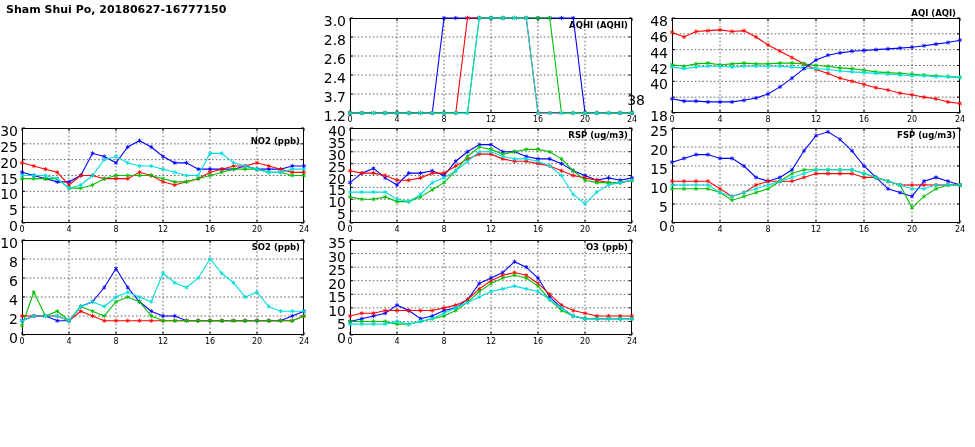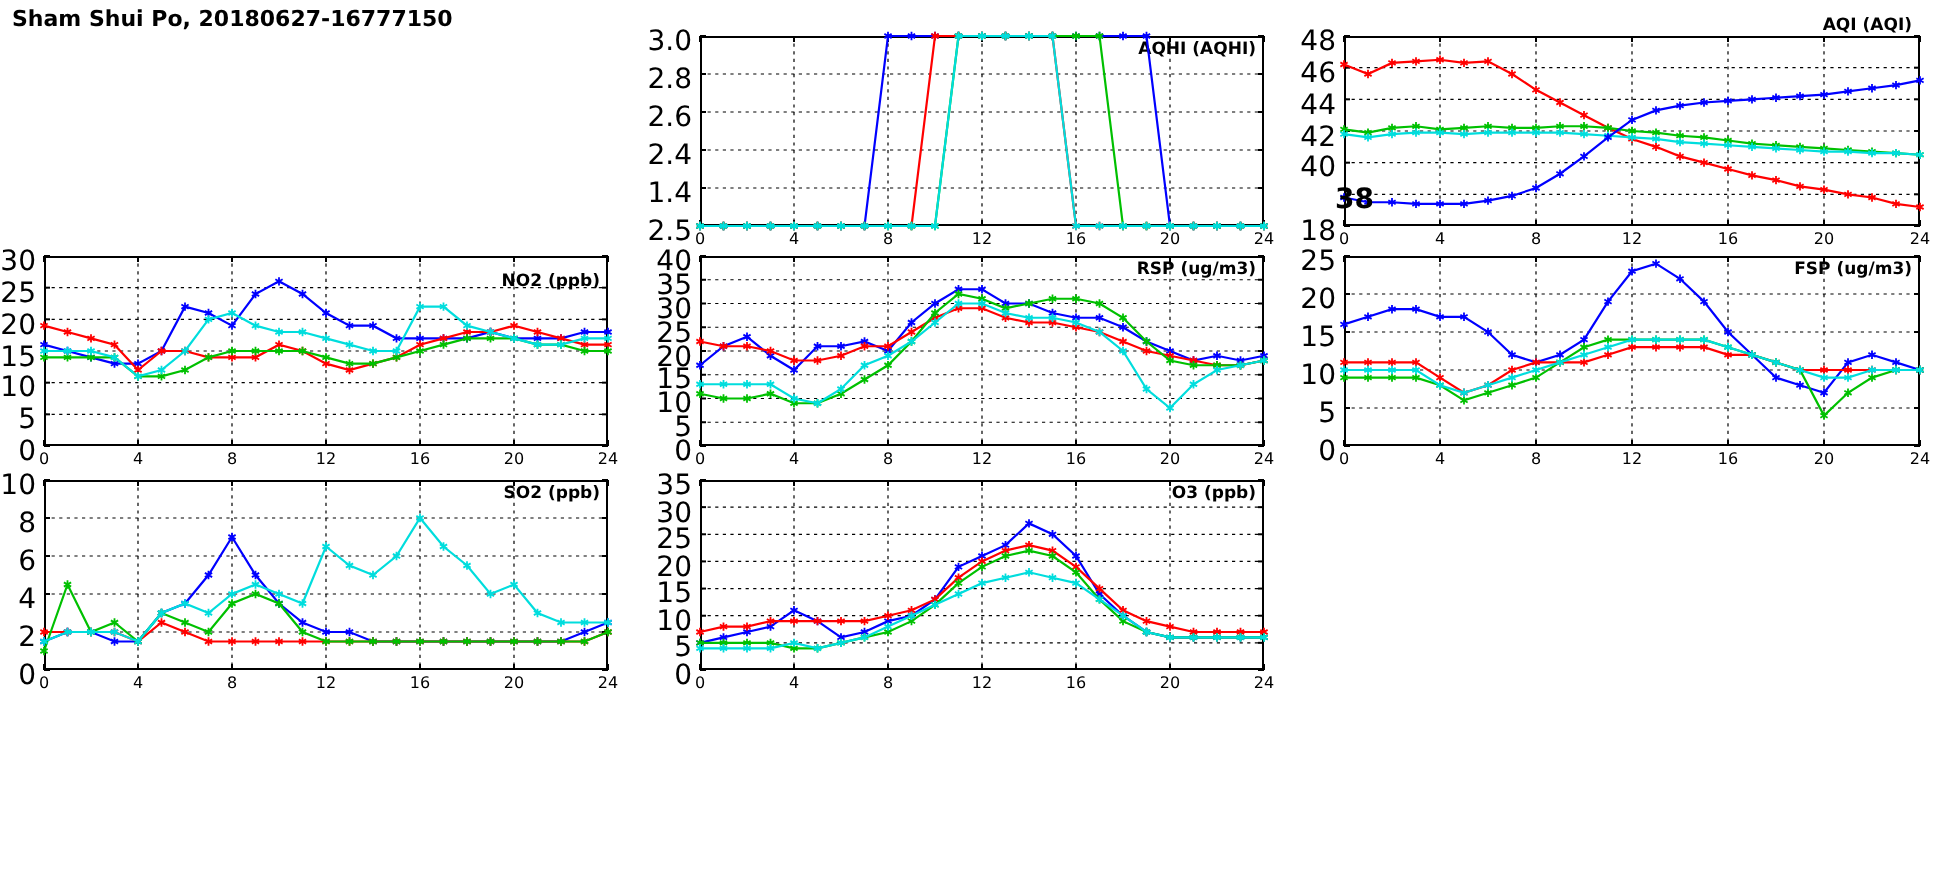--- a/index.html
+++ b/index.html
@@ -165,22 +165,22 @@
           <path d="M620.25,110.90L620.25,115.10M622.07,111.95L618.43,114.05M622.07,114.05L618.43,111.95" stroke="#00dddd" stroke-width="0.9" fill="none"></path>
           <path d="M632.00,110.90L632.00,115.10M633.82,111.95L630.18,114.05M633.82,114.05L630.18,111.95" stroke="#00dddd" stroke-width="0.9" fill="none"></path>
         </svg>
         <div class="tick-x" style="left: 340px; top: 115px;">0</div>
         <div class="tick-x" style="left: 387px; top: 115px;">4</div>
         <div class="tick-x" style="left: 434px; top: 115px;">8</div>
         <div class="tick-x" style="left: 481px; top: 115px;">12</div>
         <div class="tick-x" style="left: 528px; top: 115px;">16</div>
         <div class="tick-x" style="left: 575px; top: 115px;">20</div>
         <div class="tick-x" style="left: 622px; top: 115px;">24</div>
-        <div class="tick-y" style="left: 320px; width: 26px; top: 108px;">2.5</div>
-        <div class="tick-y" style="left: 320px; width: 26px; top: 89px;">1.4</div>
+        <div class="tick-y" style="left: 320px; width: 26px; top: 108px;">1.2</div>
+        <div class="tick-y" style="left: 320px; width: 26px; top: 89px;">3.7</div>
         <div class="tick-y" style="left: 320px; width: 26px; top: 70px;">2.4</div>
         <div class="tick-y" style="left: 320px; width: 26px; top: 51px;">2.6</div>
         <div class="tick-y" style="left: 320px; width: 26px; top: 32px;">2.8</div>
         <div class="tick-y" style="left: 320px; width: 26px; top: 13px;">3.0</div>
       </div>
       <div class="panel" style="left: 0px; top: 0px; width: 975px; height: 447px; pointer-events: none;">
         <div class="plotbox" style="left: 672px; top: 18px; width: 288px; height: 95px;"></div>
         <div class="panel-label" style="left: 956px; top: 8px; transform: translateX(-100%);">AQI (AQI)</div>
         <svg width="975" height="447">
           <line x1="672" x2="960" y1="97.16666666666667" y2="97.16666666666667" class="gridline"></line>
@@ -327,21 +327,21 @@
           <path d="M960.00,38.07L960.00,42.27M961.82,39.12L958.18,41.22M961.82,41.22L958.18,39.12" stroke="#0000ff" stroke-width="0.9" fill="none"></path>
         </svg>
         <div class="tick-x" style="left: 662px; top: 115px;">0</div>
         <div class="tick-x" style="left: 710px; top: 115px;">4</div>
         <div class="tick-x" style="left: 758px; top: 115px;">8</div>
         <div class="tick-x" style="left: 806px; top: 115px;">12</div>
         <div class="tick-x" style="left: 854px; top: 115px;">16</div>
         <div class="tick-x" style="left: 902px; top: 115px;">20</div>
         <div class="tick-x" style="left: 950px; top: 115px;">24</div>
         <div class="tick-y" style="left: 642px; width: 26px; top: 108px;">18</div>
-        <div class="tick-y" style="left: 661px; width: 26px; top: 92.1667px; font-weight: bold;">38</div>
+        <div class="tick-y" style="left: 619px; width: 26px; top: 92.1667px;">38</div>
         <div class="tick-y" style="left: 642px; width: 26px; top: 76.3333px;">40</div>
         <div class="tick-y" style="left: 642px; width: 26px; top: 60.5px;">42</div>
         <div class="tick-y" style="left: 642px; width: 26px; top: 44.6667px;">44</div>
         <div class="tick-y" style="left: 642px; width: 26px; top: 28.8333px;">46</div>
         <div class="tick-y" style="left: 642px; width: 26px; top: 13px;">48</div>
       </div>
       <div class="panel" style="left: 0px; top: 0px; width: 975px; height: 447px; pointer-events: none;">
         <div class="plotbox" style="left: 22px; top: 128px; width: 282px; height: 95px;"></div>
         <div class="panel-label" style="left: 300px; top: 136px; transform: translateX(-100%);">NO2 (ppb)</div>
         <svg width="975" height="447">

